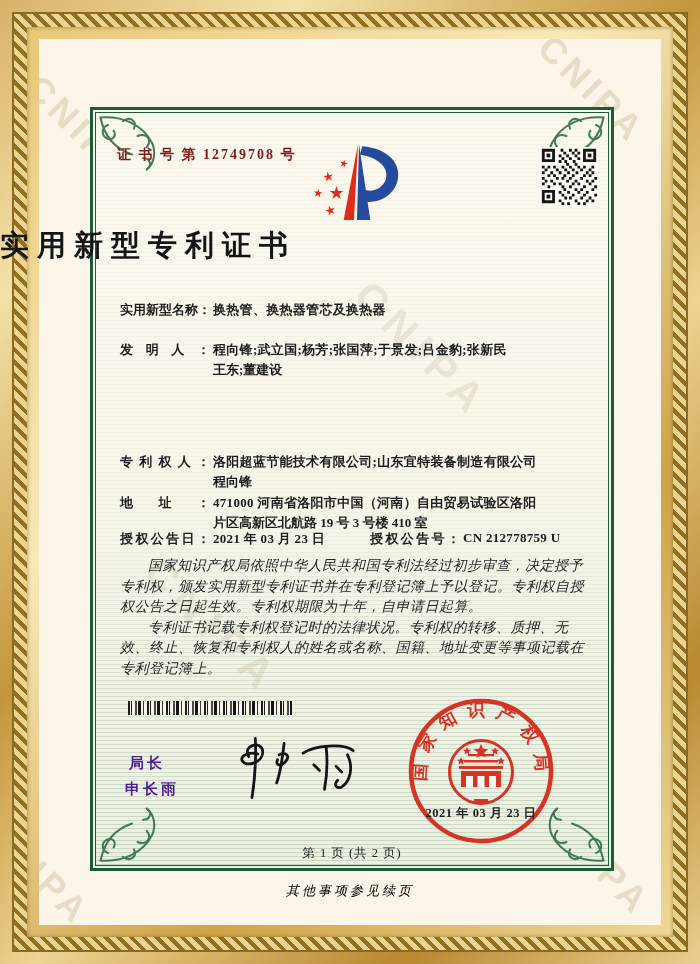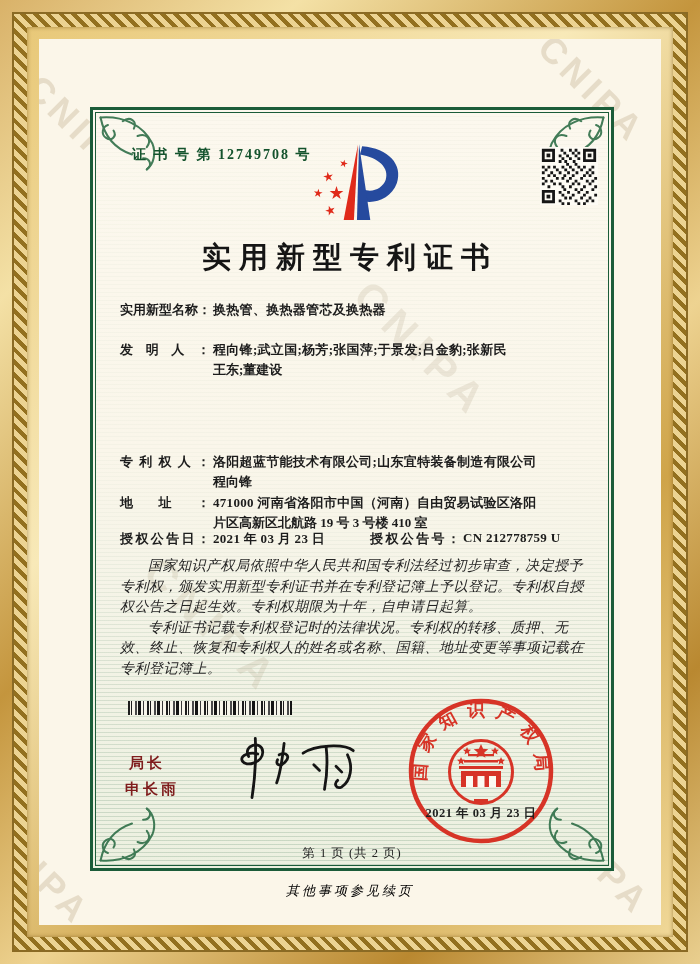--- a/index.html
+++ b/index.html
@@ -14,32 +14,32 @@
   .wm-margin{font-size:36px;letter-spacing:5px;color:rgba(197,180,147,.38);transform:rotate(45deg);transform-origin:left top;}
   .wm-inner{font-size:42px;letter-spacing:9px;color:rgba(173,158,128,.20);transform:rotate(45deg);transform-origin:left top;}
   
   .green-frame{position:absolute;left:90px;top:107px;width:524px;height:764px;border:3px solid #1b5c39;box-sizing:border-box;background:linear-gradient(180deg,#fcf8ee 0%,#faf6ea 45%,#f3f3e6 70%,#ecf0e0 100%);}
   .green-inner{position:absolute;inset:2px;border:1px solid #1b5c39;pointer-events:none;}
   .guilloche{position:absolute;inset:3px;background:repeating-linear-gradient(0deg,rgba(110,152,122,.34) 0 1px,rgba(0,0,0,0) 1px 4px);
     -webkit-mask-image:linear-gradient(to bottom,rgba(0,0,0,.10) 0%,rgba(0,0,0,.12) 55%,rgba(0,0,0,.55) 72%,rgba(0,0,0,.85) 100%);
     mask-image:linear-gradient(to bottom,rgba(0,0,0,.10) 0%,rgba(0,0,0,.12) 55%,rgba(0,0,0,.55) 72%,rgba(0,0,0,.85) 100%);pointer-events:none;}
   .flourish{position:absolute;width:74px;height:74px;opacity:.9;}
   
-  .cert-no{position:absolute;left:132px;top:146px;font-size:14px;font-weight:600;letter-spacing:2px;color:#14532d;}
-  .title{position:absolute;left:0;top:238px;width:700px;text-align:center;font-size:29px;font-weight:700;letter-spacing:8px;color:#151515;}
+  .cert-no{position:absolute;left:117px;top:146px;font-size:14px;font-weight:600;letter-spacing:2px;color:#7f1d1d;}
+  .title{position:absolute;left:0;top:226px;width:700px;text-align:left;font-size:29px;font-weight:700;letter-spacing:8px;color:#151515;}
   .field-row{position:absolute;left:120px;width:472px;font-size:13px;font-weight:700;color:#1c1c1c;white-space:nowrap;}
   .flabel{display:inline-block;width:90px;text-align:justify;text-align-last:justify;vertical-align:top;}
   .fvalue{margin-left:3px;letter-spacing:.3px;}
   .fcont{position:absolute;left:213px;font-size:13px;font-weight:700;color:#1c1c1c;white-space:nowrap;}
   .fpair2{position:absolute;left:250px;top:0;}
   .body-text{position:absolute;left:120px;top:556px;width:470px;font-size:14px;line-height:20.5px;color:#242424;font-style:italic;letter-spacing:.5px;}
   .body-text p{margin:0;text-indent:2em;}
   .barcode{position:absolute;left:128px;top:701px;width:164px;height:14px;
     background:repeating-linear-gradient(90deg,#1d1d1d 0 2px,#f7f5ea 2px 3px,#1d1d1d 3px 4px,#f7f5ea 4px 7px,#4a4a4a 7px 9px,#f7f5ea 9px 10px,#141414 10px 13px,#f7f5ea 13px 15px,#3a3a3a 15px 16px,#f7f5ea 16px 19px);}
-  .signer{position:absolute;font-family:"Liberation Sans",sans-serif;font-weight:700;font-size:15px;letter-spacing:3px;color:#7f1d1d;}
+  .signer{position:absolute;font-family:"Liberation Sans",sans-serif;font-weight:700;font-size:15px;letter-spacing:3px;color:#4c1d95;}
   .sig-svg{position:absolute;left:224px;top:735px;}
   .seal{position:absolute;left:406px;top:696px;opacity:.94;}
   .page-indicator{position:absolute;left:90px;top:845px;width:524px;text-align:center;font-size:12.5px;color:#222;letter-spacing:1px;}
   .cont-note{position:absolute;left:0;top:882px;width:700px;text-align:center;font-size:13px;font-style:italic;letter-spacing:3px;color:#000000;}
   .logo-svg{position:absolute;left:306px;top:138px;}
   .qr{position:absolute;left:540px;top:147px;}
 </style>
 </head>
 <body>
 

